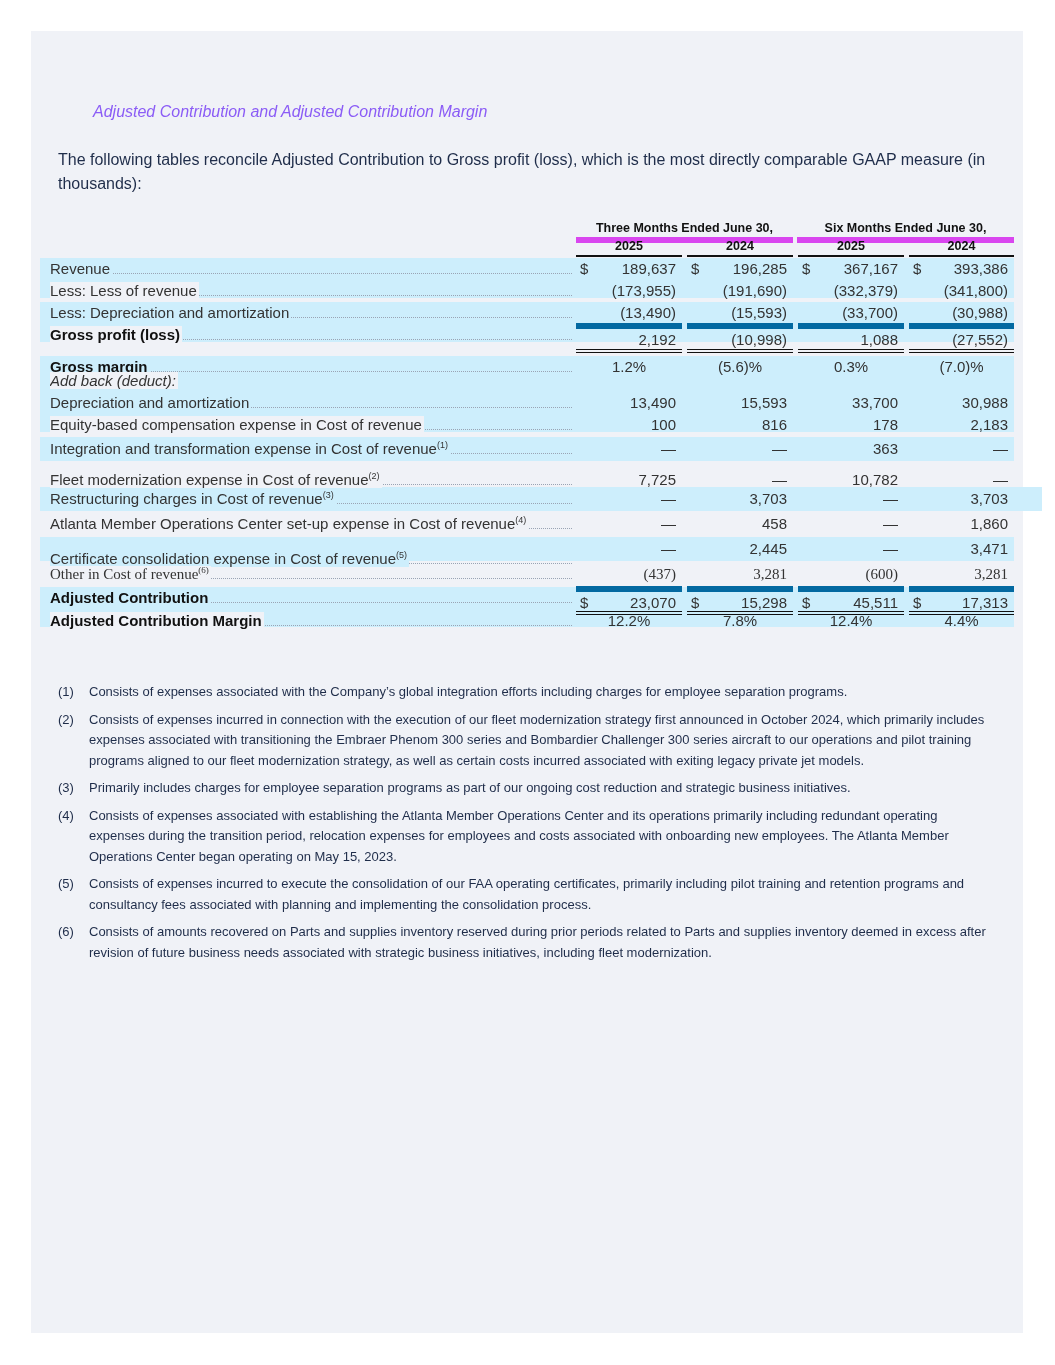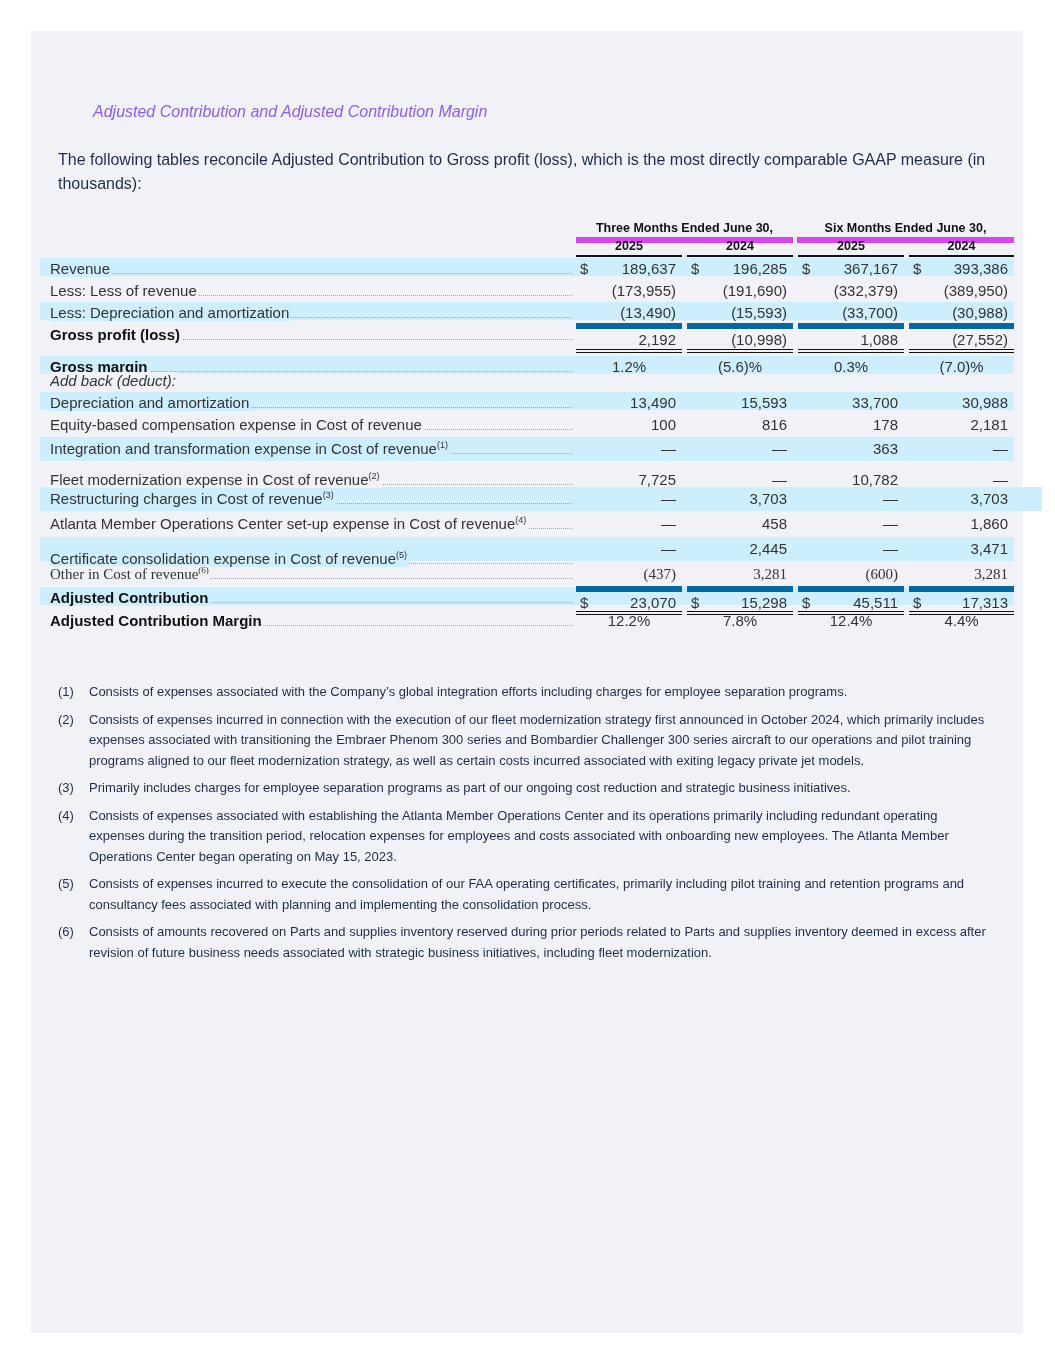--- a/index.html
+++ b/index.html
@@ -5,21 +5,21 @@
   html, body { margin:0; padding:0; background:#ffffff; }
   body { width:1055px; height:1365px; position:relative; font-family:"Liberation Sans", sans-serif; color:#1f2d4a; }
   .panel { position:absolute; left:31px; top:31px; width:992px; height:1302px; background:#f0f2f7; }
   .title { position:absolute; left:58px; top:103px; font-size:16px; font-style:italic; color:#8b5cf6;margin-left:35px; }
   .intro { position:absolute; left:58px; top:148px; width:930px; font-size:16px; line-height:24px; color:#1f2d4a; }
 
   .hdr { position:absolute; font-size:12.5px; font-weight:bold; color:#111; text-align:center; }
   .hdr-group { top:221px; height:16px; border-bottom:6px solid #d946ef; }
   .hdr-year { top:239px; height:16px; border-bottom:2px solid #111; }
 
-  .row { position:absolute; left:40px; width:974px; height:18px; font-size:15px; line-height:22px; }
+  .row { position:absolute; left:40px; width:974px; height:40px; font-size:15px; line-height:22px; }
   .row.hl { background:#cdeefc; }
   .row .label { position:absolute; left:10px; top:0; width:522px; height:22px; overflow:hidden; white-space:nowrap; color:#333; }
   .row .label .txt { background:inherit; padding-right:2px; }
   .row .label::after { content:""; position:absolute; left:0; right:0; bottom:6px; border-bottom:1px dotted #9aa4b4; z-index:0; }
   .row .label span { position:relative; z-index:1; }
   .row.hl .label span.txt { background:#cdeefc; }
   .row:not(.hl) .label span.txt { background:#f0f2f7; }
   .row.bold .label { font-weight:bold; color:#111; }
   .row.italic .label { font-style:italic; }
   .row.italic .label::after { display:none; }
@@ -81,21 +81,21 @@
   <div class="cell c1">
       <span class="val">(173,955)</span>
     </div>
   <div class="cell c2">
       <span class="val">(191,690)</span>
     </div>
   <div class="cell c3">
       <span class="val">(332,379)</span>
     </div>
   <div class="cell c4">
-      <span class="val">(389,950)</span>
+      <span class="val">(341,800)</span>
     </div>
 </div>
 
 <div class="row hl" style="top:302px;">
   <div class="label"><span class="txt">Less: Depreciation and amortization</span></div>
   <div class="cell c1">
       <span class="val">(13,490)</span>
     </div>
   <div class="cell c2">
       <span class="val">(15,593)</span>
@@ -165,21 +165,21 @@
   <div class="cell c1">
       <span class="val">100</span>
     </div>
   <div class="cell c2">
       <span class="val">816</span>
     </div>
   <div class="cell c3">
       <span class="val">178</span>
     </div>
   <div class="cell c4">
-      <span class="val">2,181</span>
+      <span class="val">2,183</span>
     </div>
 </div>
 
 <div class="row hl" style="top:437px;height:24px;">
   <div class="label" style="top:1px;"><span class="txt"><span>Integration and transformation expense  in Cost of revenue</span><sup>(1)</sup></span></div>
   <div class="cell c1" style="top:1px;">
       <span class="val">—</span>
     </div>
   <div class="cell c2" style="top:1px;">
       <span class="val">—</span>

